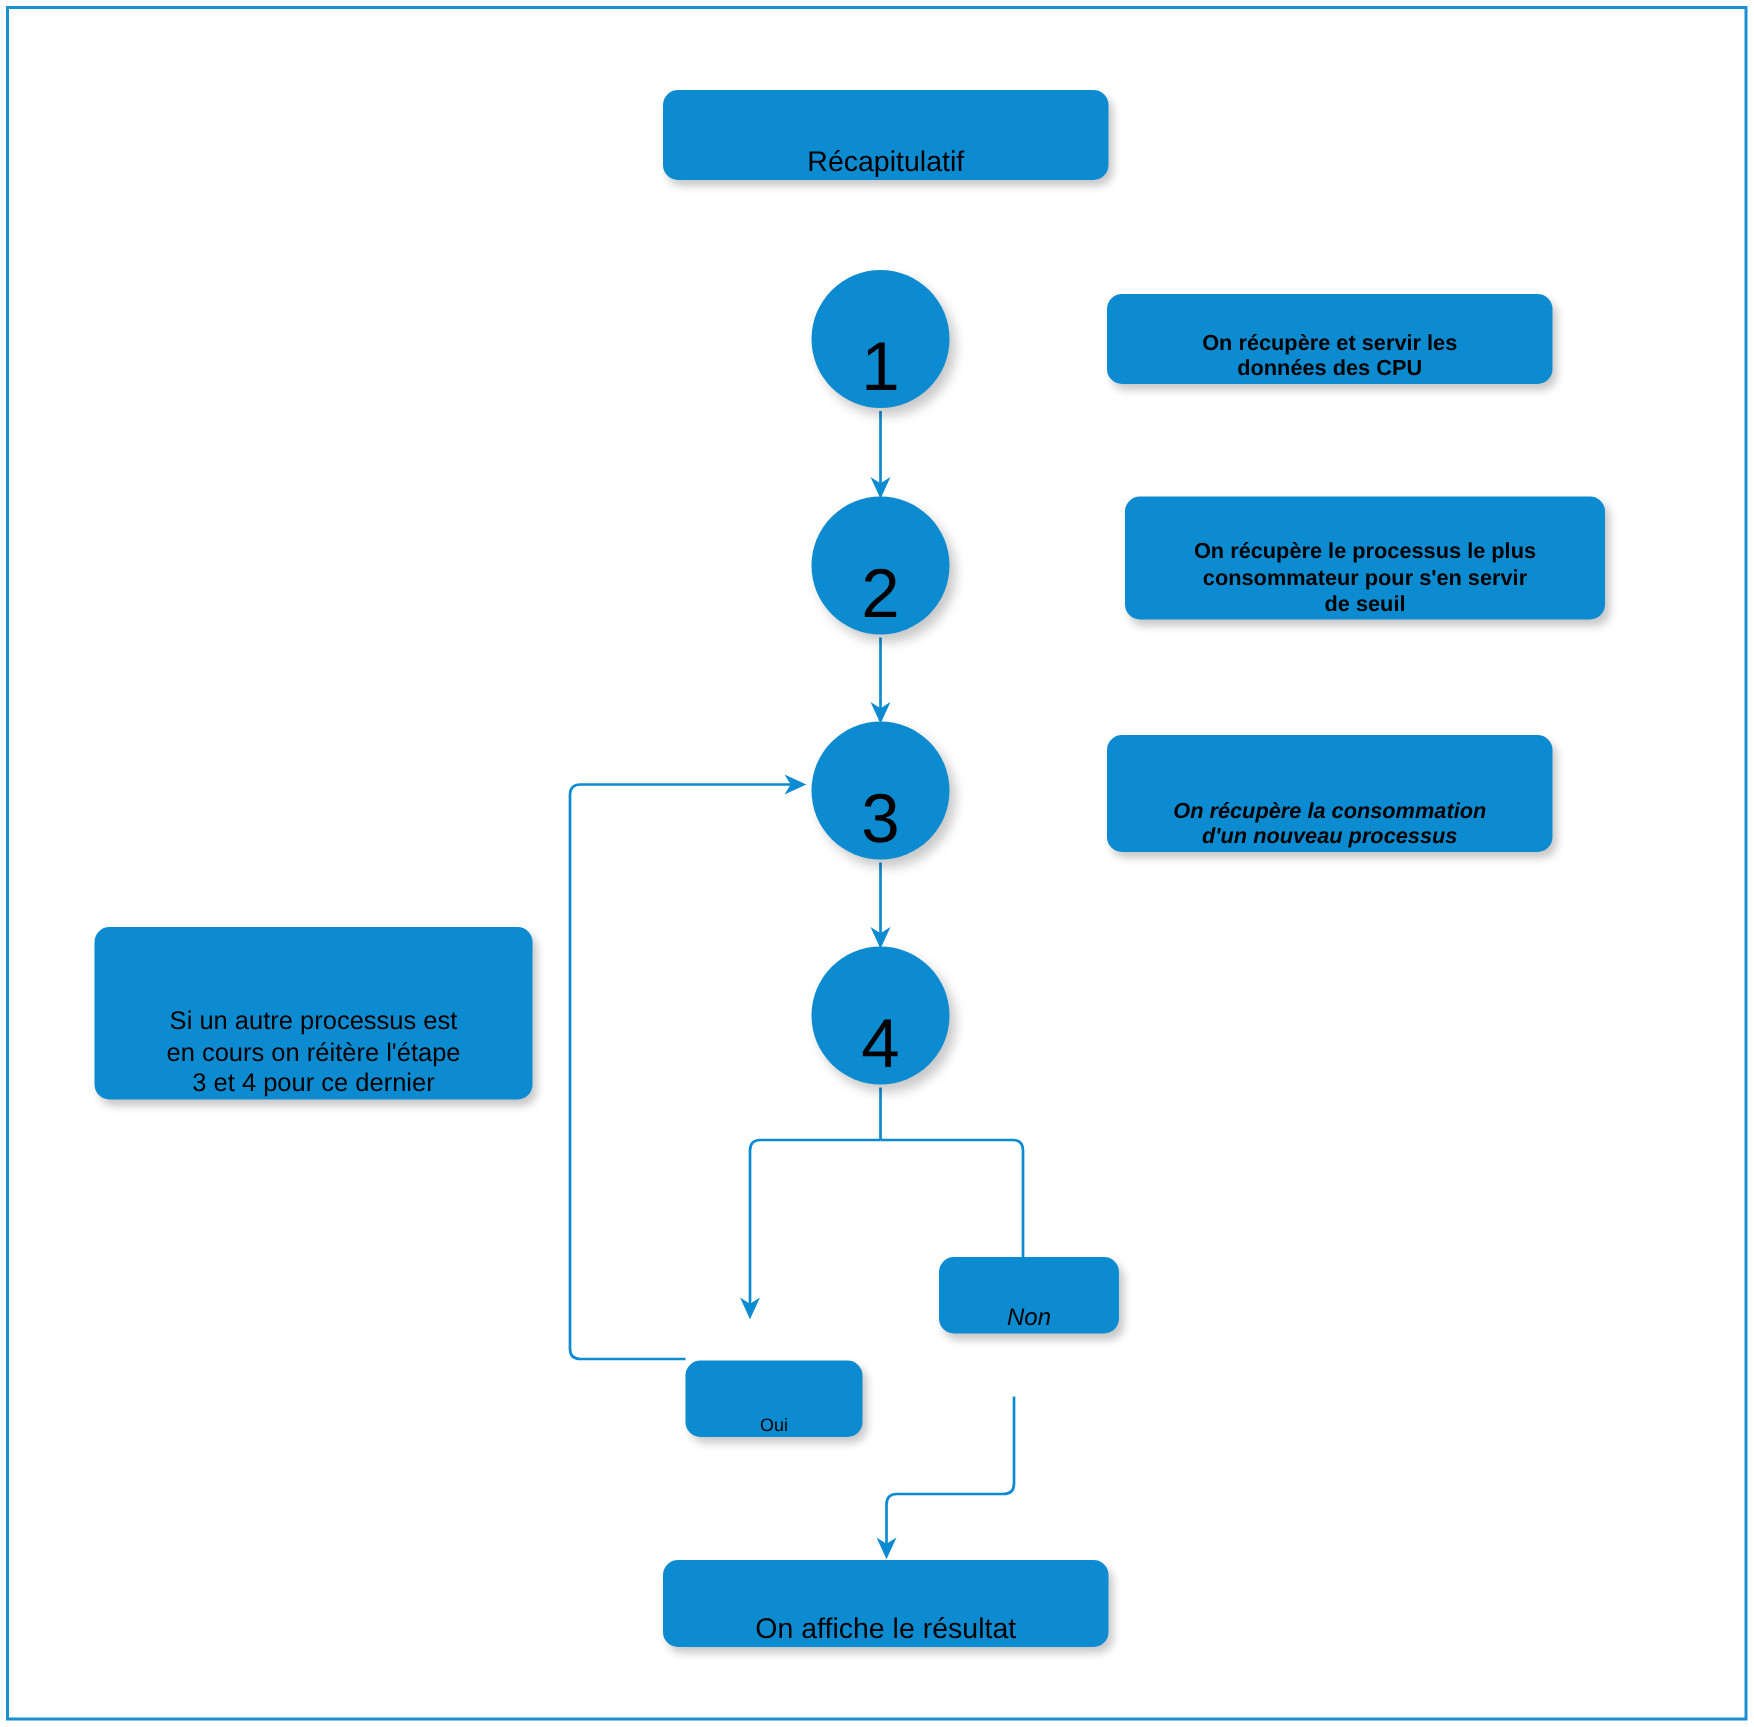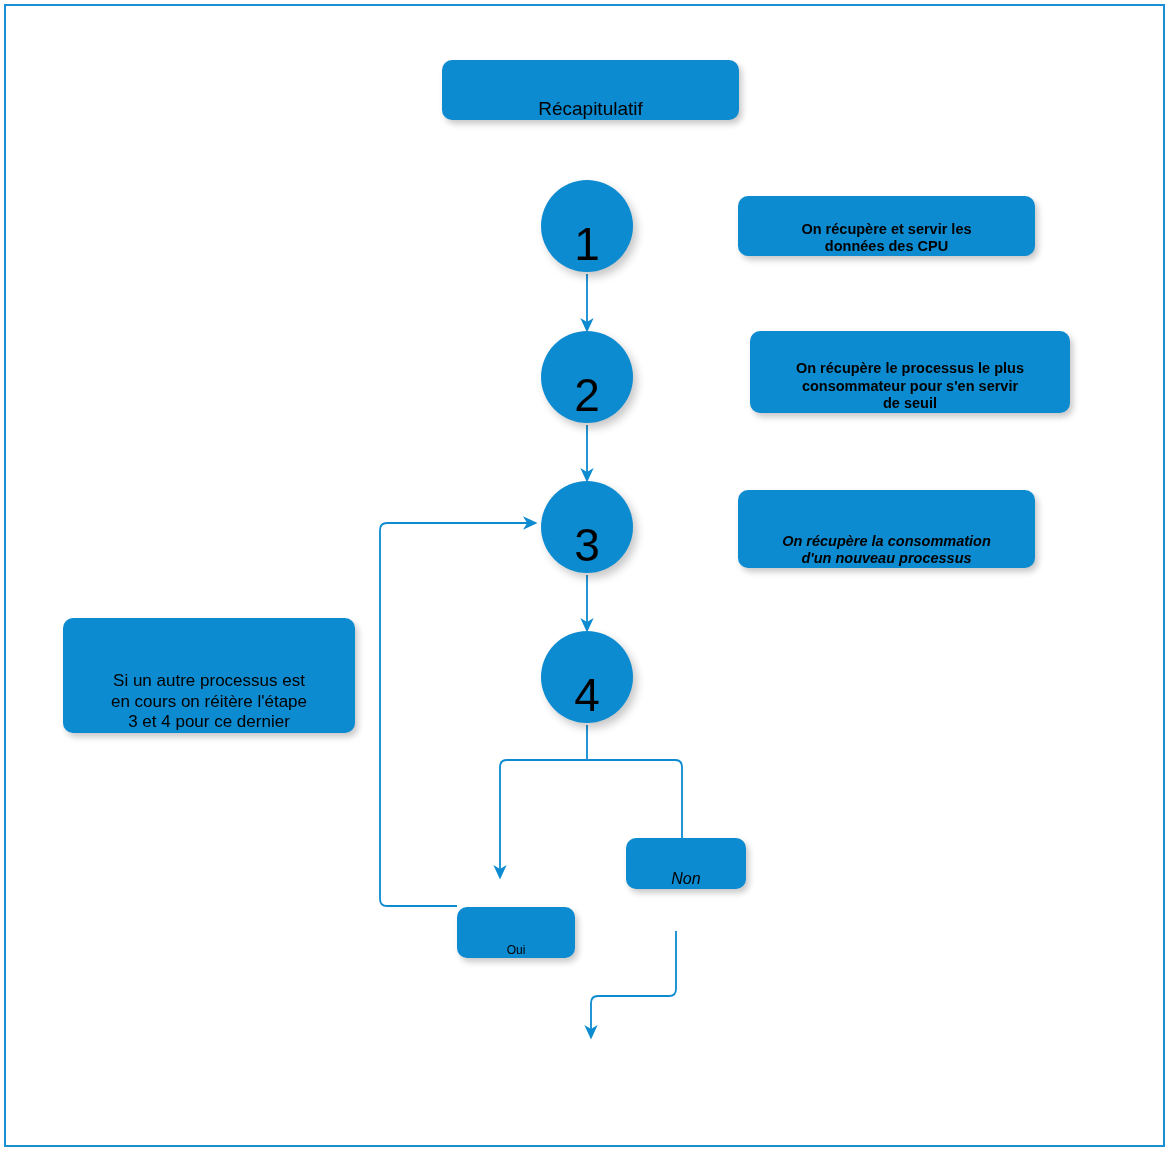--- a/index.html
+++ b/index.html
@@ -126,14 +126,17 @@
   </div>
 
 
   <div class="node rbox" id="oui">
     <span>Oui</span>
   </div>
   <div class="node rbox" id="non">
     <span>Non</span>
   </div>
 
+  <div class="node rbox" id="result-box">
+    <span>On affiche le résultat</span>
+  </div>
 
 </div>
 
 </body></html>

